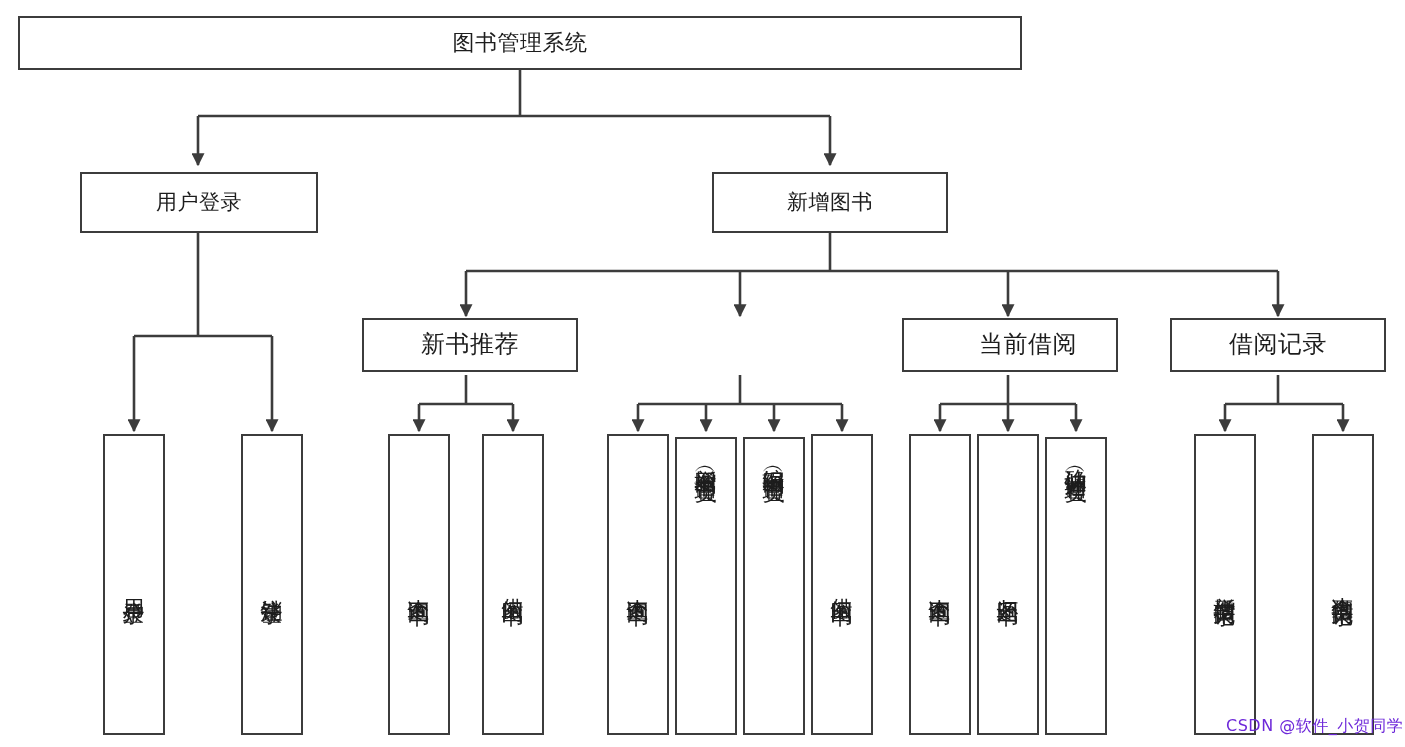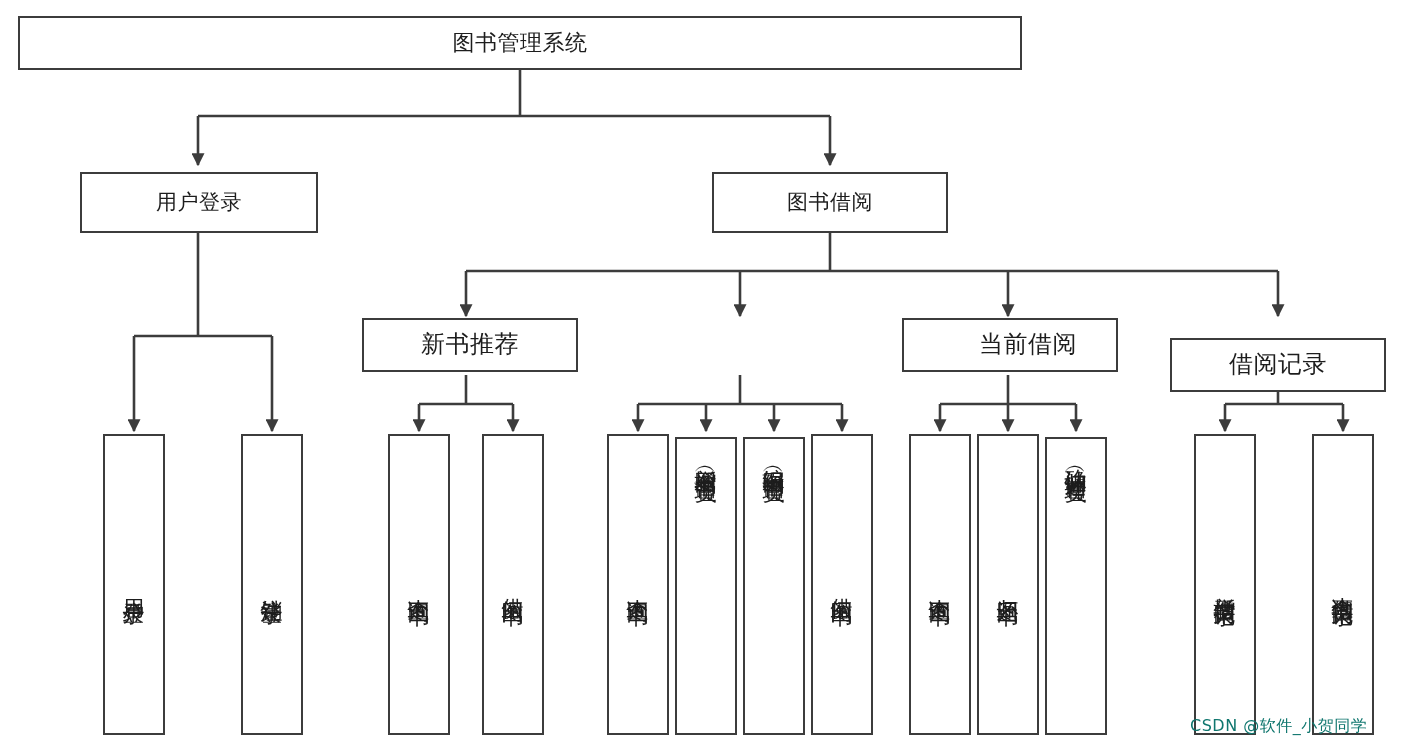--- a/index.html
+++ b/index.html
@@ -53,24 +53,24 @@
   .node.leaf .lbl {
     writing-mode: vertical-rl;
     text-orientation: upright;
     font-size: 22px;
     line-height: 1.05;
     letter-spacing: 2px;
     white-space: nowrap;
   }
   #watermark {
     position: absolute;
-    left: 1190px;
+    left: 1226px;
     top: 716px;
     font-size: 16px;
-    color: #0f766e;
+    color: #6d28d9;
     letter-spacing: 0.5px;
     white-space: nowrap;
     z-index: 3;
     pointer-events: none;
   }
 </style>
 </head>
 <body>
 
 <div id="stage">
@@ -126,30 +126,30 @@
   </svg>
 
   <div class="node root" style="left:18px; top:16px; width:1004px; height:54px;">
     <span class="lbl">图书管理系统</span>
   </div>
 
   <div class="node lvl2" style="left:80px; top:172px; width:238px; height:61px;">
     <span class="lbl">用户登录</span>
   </div>
   <div class="node lvl2" style="left:712px; top:172px; width:236px; height:61px;">
-    <span class="lbl">图书借阅</span>
+    <span class="lbl">新增图书</span>
   </div>
 
   <div class="node lvl3" style="left:362px; top:318px; width:216px; height:54px;">
     <span class="lbl">新书推荐</span>
   </div>
   <div class="node lvl3" style="left:902px; top:318px; width:216px; height:54px;padding-left:36px;">
     <span class="lbl">当前借阅</span>
   </div>
-  <div class="node lvl3" style="left:1170px; top:318px; width:216px; height:54px;margin-top:20px;">
+  <div class="node lvl3" style="left:1170px; top:318px; width:216px; height:54px;">
     <span class="lbl">借阅记录</span>
   </div>
 
   <div class="node leaf center" style="left:103px; top:434px; width:62px; height:301px;">
     <span class="lbl">用户登录</span>
   </div>
   <div class="node leaf center" style="left:241px; top:434px; width:62px; height:301px;">
     <span class="lbl">注销登录</span>
   </div>
 

